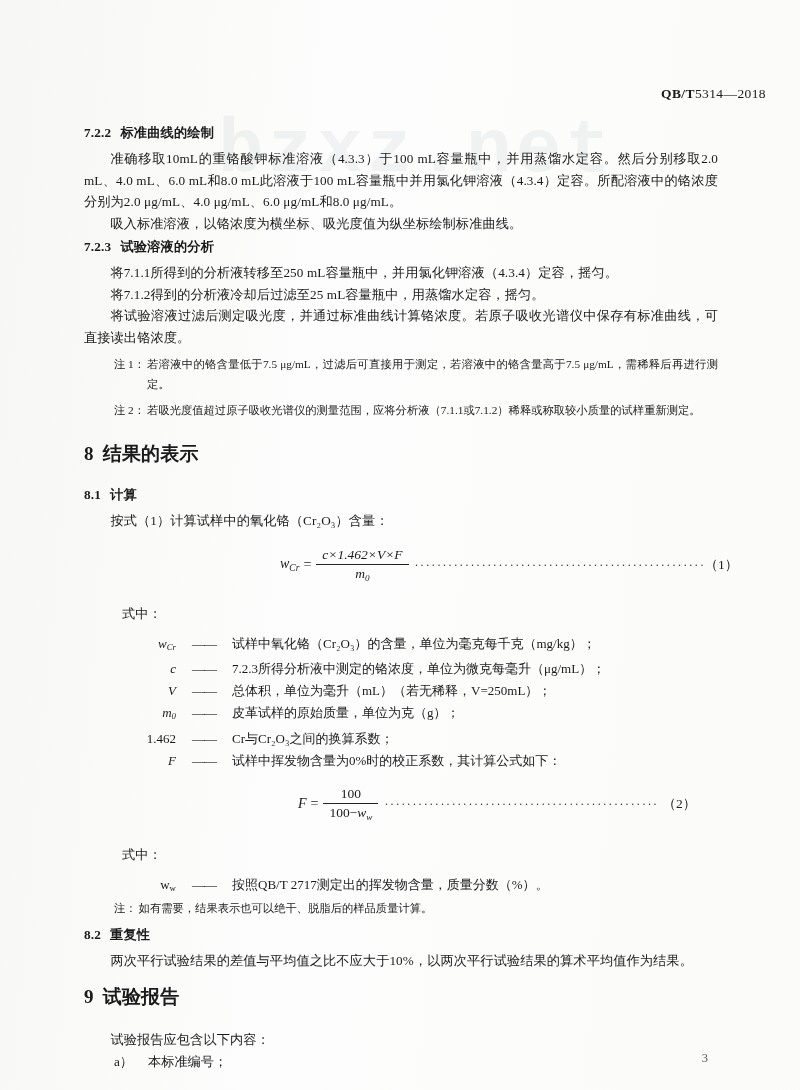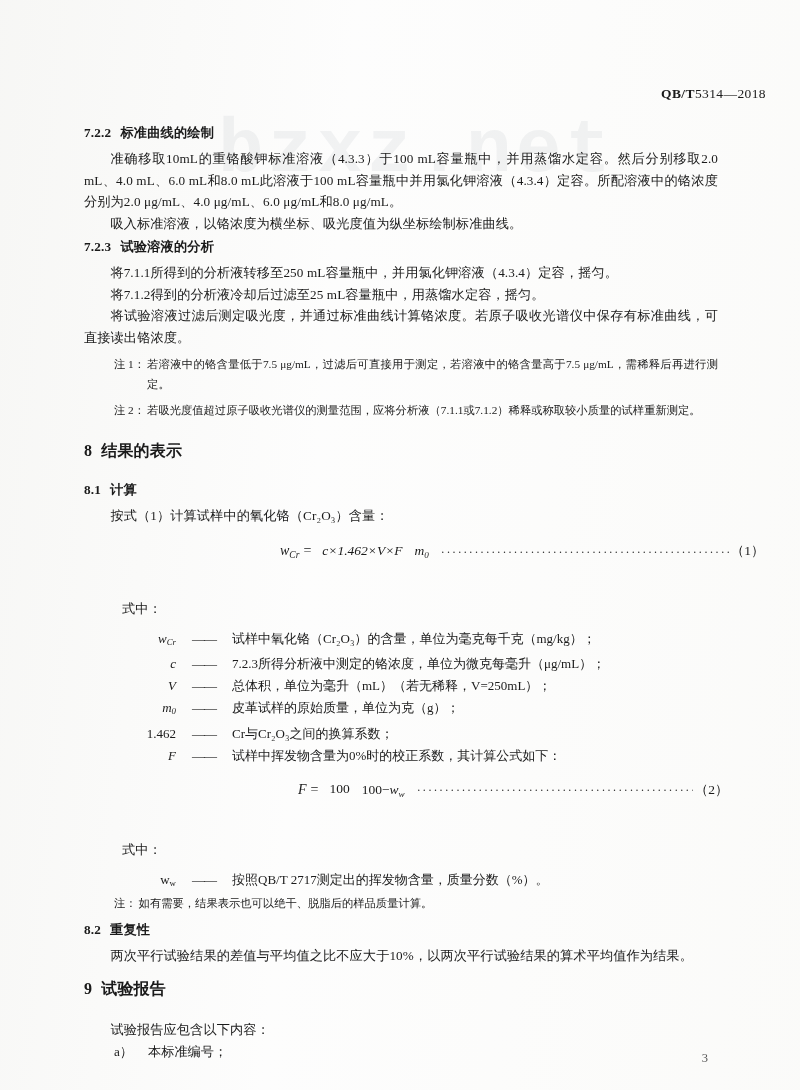--- a/index.html
+++ b/index.html
@@ -56,21 +56,21 @@
     top: 124px;
     width: 634px;
   }
   .heading {
     font-weight: bold;
     font-size: 13.2px;
     margin: 0 0 6px 0;
     letter-spacing: 0.2px;
   }
   .heading .num { margin-right: 9px; }
-  .heading.sec-major { font-size: 16px; font-family: Liberation Serif, serif; }
+  .heading.sec-major { font-size: 19px; font-family: Liberation Serif, serif; }
   .para {
     font-size: 13.2px;
     line-height: 21.5px;
     margin: 0;
     text-align: justify;
     text-indent: 2em;
     letter-spacing: 0.1px;
   }
   .gap-s { height: 7px; }
   .gap-m { height: 13px; }
@@ -100,21 +100,21 @@
     position: absolute;
     left: 196px;
     top: 0;
     display: flex;
     align-items: center;
     white-space: nowrap;
   }
   .var-italic { font-style: italic; }
   .frac {
     display: inline-flex;
-    flex-direction: row;
+    flex-direction: column;
     align-items: center;
     vertical-align: middle;
     margin: 0 2px;
   }
   .frac .numer {
     padding: 0 6px 1px 6px;
     font-size: 13.5px;
     white-space: nowrap;
   }
   .frac .bar {

